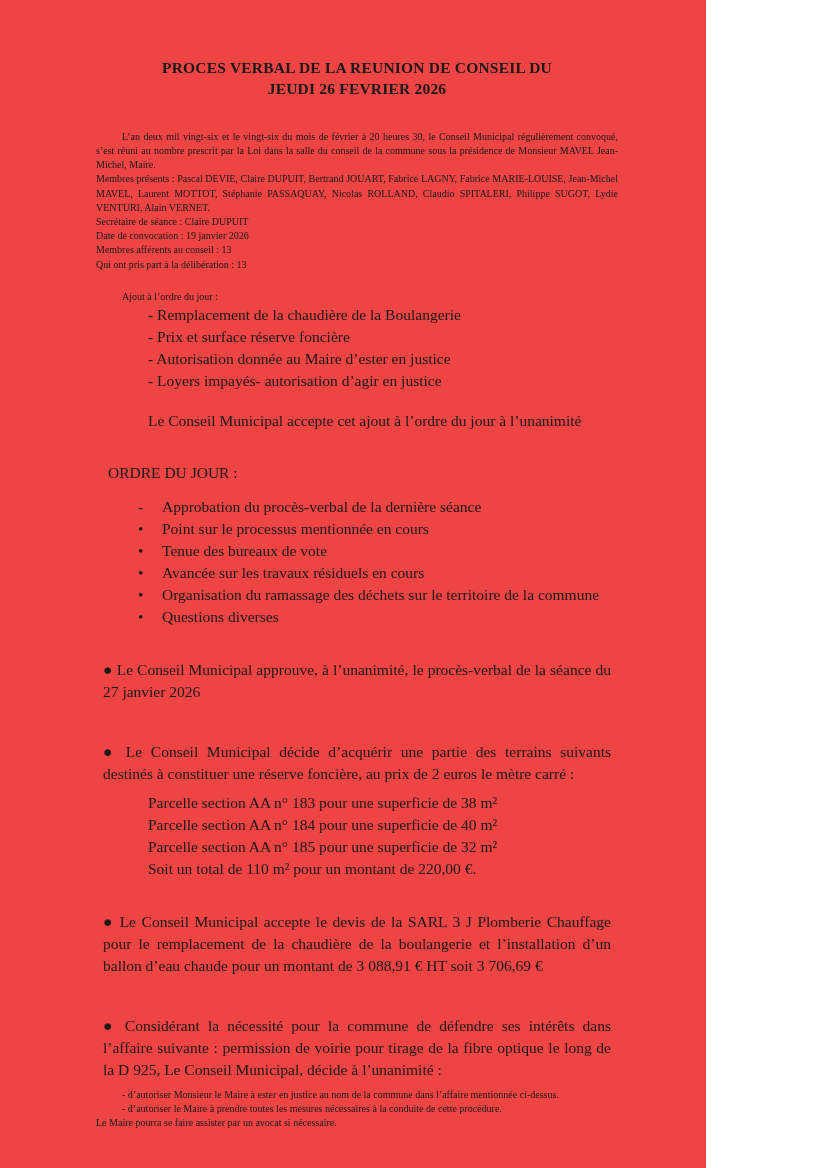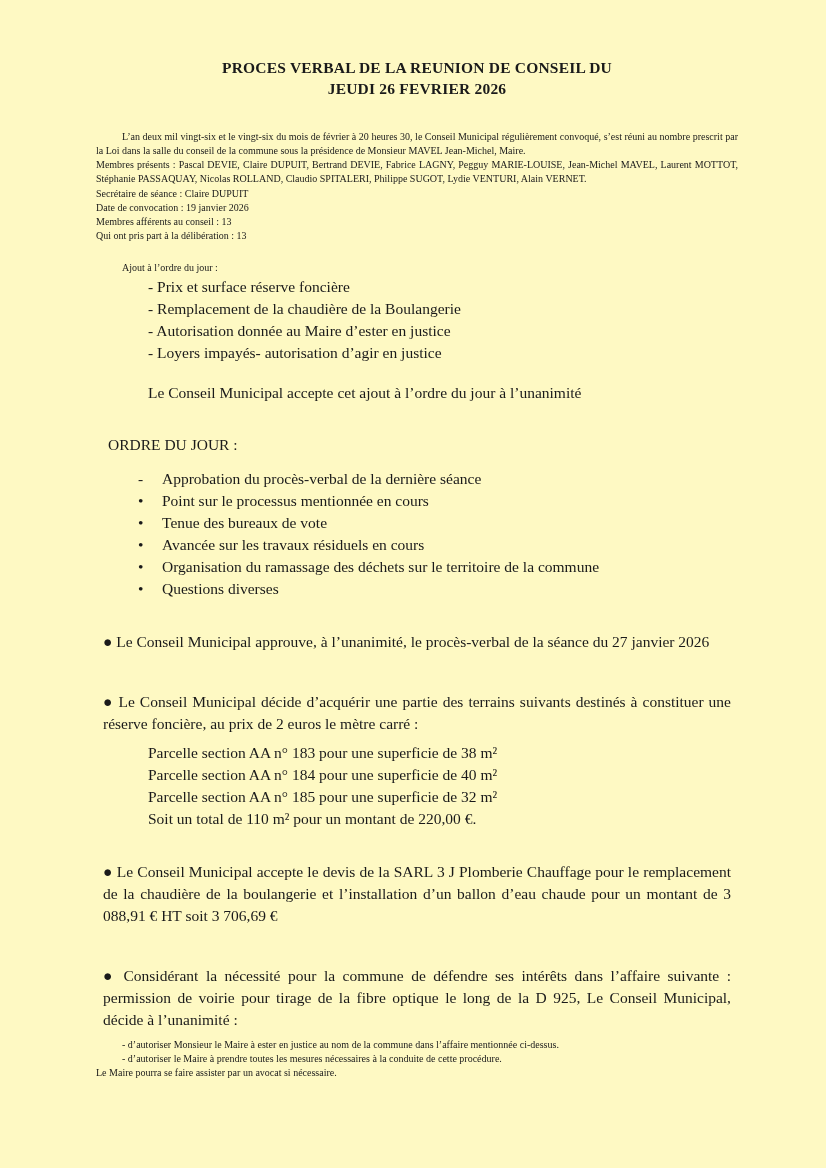--- a/index.html
+++ b/index.html
@@ -8,25 +8,25 @@
     background: #ffffff;
   }
   body {
     width: 826px;
     height: 1168px;
     font-family: "Liberation Serif", serif;
     color: #1a1a1a;
   }
   .page {
     position: relative;
-    width: 826px;
+    width: 706px;
     height: 1168px;
     box-sizing: border-box;
     padding: 58px 88px 40px 96px;
-    background: #fef9c3;
+    background: #ef4444;
   }
   .doc-title {
     text-align: center;
     font-weight: bold;
     font-size: 15.5px;
     line-height: 1.35;
     letter-spacing: 0.2px;
     margin: 0 0 30px 0;
   }
   .doc-title .line2 {
@@ -109,33 +109,33 @@
 
 <div class="page">
 
   <h1 class="doc-title">
     <span>PROCES VERBAL DE LA REUNION DE CONSEIL DU</span>
     <span class="line2">JEUDI 26 FEVRIER 2026</span>
   </h1>
 
   <p class="para indent">L’an deux mil vingt-six et le vingt-six du mois de février à 20 heures 30, le Conseil Municipal régulièrement convoqué, s’est réuni au nombre prescrit par la Loi dans la salle du conseil de la commune sous la présidence de Monsieur MAVEL Jean-Michel, Maire.</p>
 
-  <p class="para">Membres présents : Pascal DEVIE, Claire DUPUIT, Bertrand DEVIE, Fabrice LAGNY, Pegguy MARIE-LOUISE, Jean-Michel MAVEL, Laurent MOTTOT, Stéphanie PASSAQUAY, Nicolas ROLLAND, Claudio SPITALERI, Philippe SUGOT, Lydie VENTURI, Alain VERNET.</p>
+  <p class="para">Membres présents : Pascal DEVIE, Claire DUPUIT, Bertrand JOUART, Fabrice LAGNY, Fabrice MARIE-LOUISE, Jean-Michel MAVEL, Laurent MOTTOT, Stéphanie PASSAQUAY, Nicolas ROLLAND, Claudio SPITALERI, Philippe SUGOT, Lydie VENTURI, Alain VERNET.</p>
 
   <p class="para">Secrétaire de séance : Claire DUPUIT</p>
   <p class="para">Date de convocation : 19 janvier 2026</p>
   <p class="para">Membres afférents au conseil : 13</p>
   <p class="para">Qui ont pris part à la délibération : 13</p>
 
   <div class="spacer-md"></div>
 
   <p class="para indent">Ajout à l’ordre du jour :</p>
   <ul class="sub-list">
+    <li>- Remplacement de la chaudière de la Boulangerie</li>
     <li>- Prix et surface réserve foncière</li>
-    <li>- Remplacement de la chaudière de la Boulangerie</li>
     <li>- Autorisation donnée au Maire d’ester en justice</li>
     <li>- Loyers impayés- autorisation d’agir en justice</li>
   </ul>
 
   <div class="spacer-md"></div>
 
   <p class="unan">Le Conseil Municipal accepte cet ajout à l’ordre du jour à l’unanimité</p>
 
   <div class="spacer-md"></div>
 

